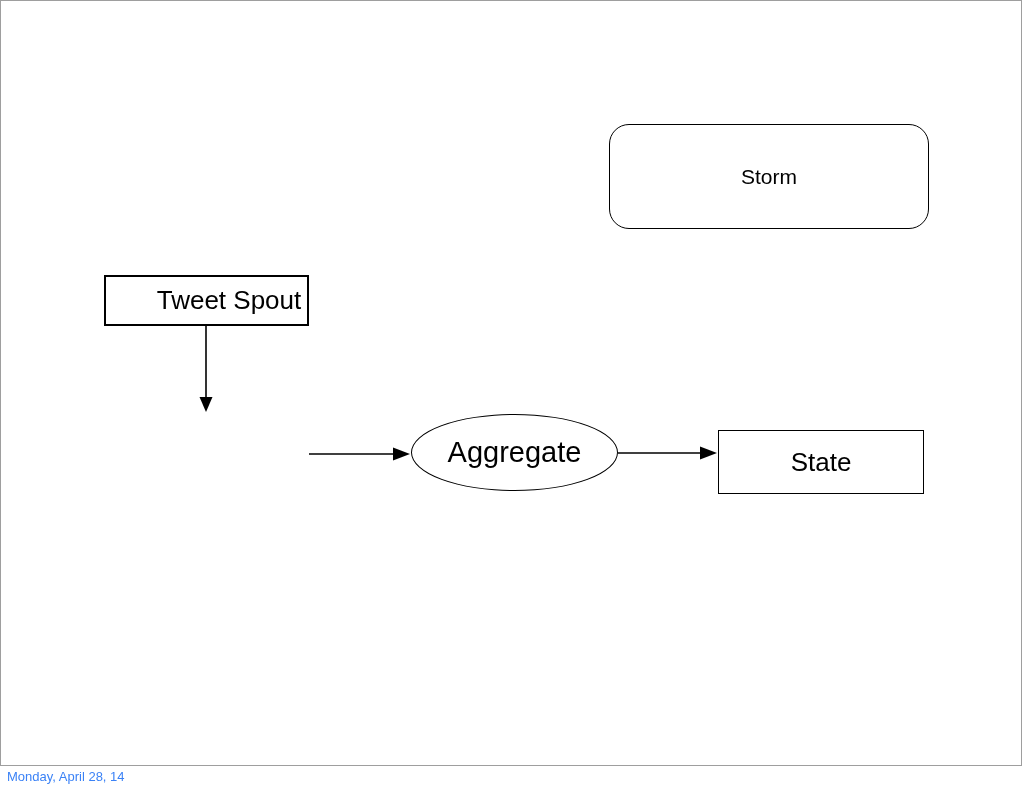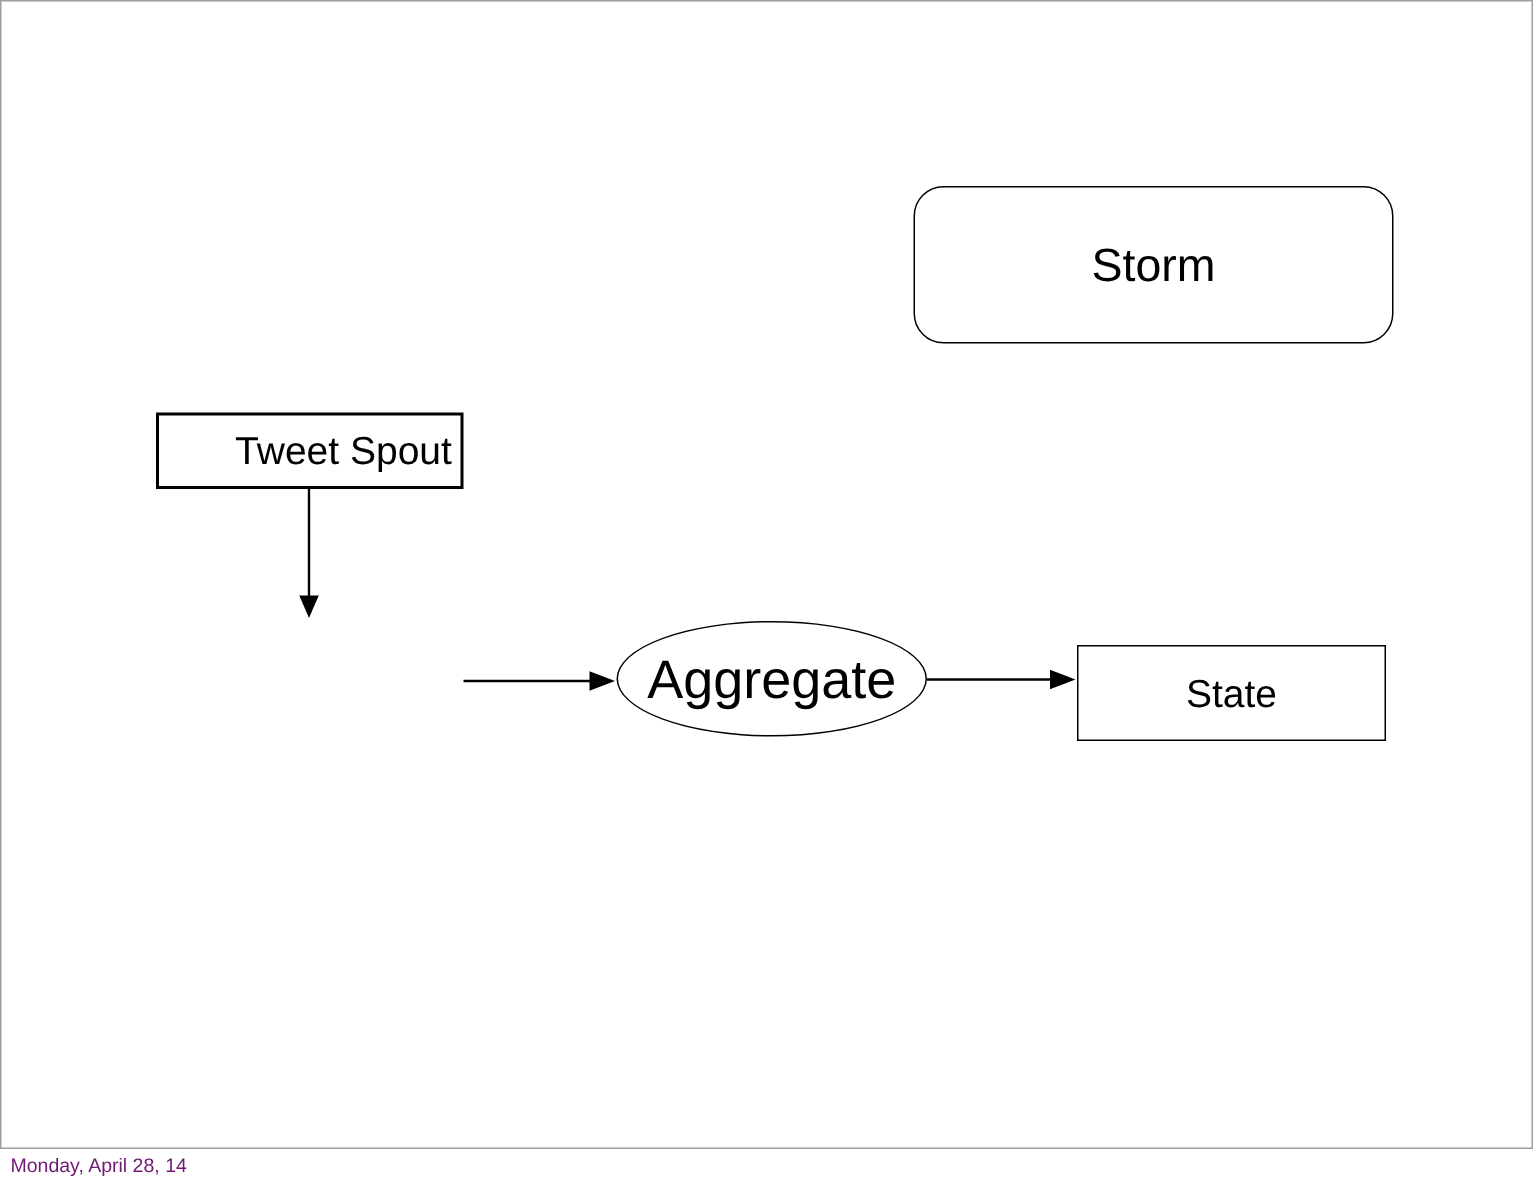--- a/index.html
+++ b/index.html
@@ -34,21 +34,21 @@
     color: #000000;
     box-sizing: border-box;
   }
   .node-storm {
     left: 608px;
     top: 123px;
     width: 320px;
     height: 105px;
     border: 1.5px solid #000000;
     border-radius: 20px;
-    font-size: 31px;
+    font-size: 21px;
   }
   .node-tweet-spout {
     left: 103px;
     top: 274px;
     width: 205px;
     height: 51px;
     border: 2px solid #000000;
     font-size: 26px;
     padding-left: 45px;
   }
@@ -62,21 +62,21 @@
     font-size: 26px;
     line-height: 33px;
   }
   .node-aggregate {
     left: 410px;
     top: 413px;
     width: 207px;
     height: 77px;
     border: 1.5px solid #000000;
     border-radius: 50%;
-    font-size: 36px;
+    font-size: 29px;
   }
   .node-state {
     left: 717px;
     top: 429px;
     width: 206px;
     height: 64px;
     border: 1.5px solid #000000;
     font-size: 26px;
   }
   .edges-layer {
@@ -94,21 +94,21 @@
   }
   .edge-head {
     fill: #000000;
     stroke: none;
   }
   .date-footer {
     position: absolute;
     left: 7px;
     top: 769px;
     font-size: 13px;
-    color: #701a75;
+    color: #3b82f6;
     white-space: nowrap;
   }
 </style>
 </head>
 <body>
 
 <div class="page">
 
   <div class="slide">
 

